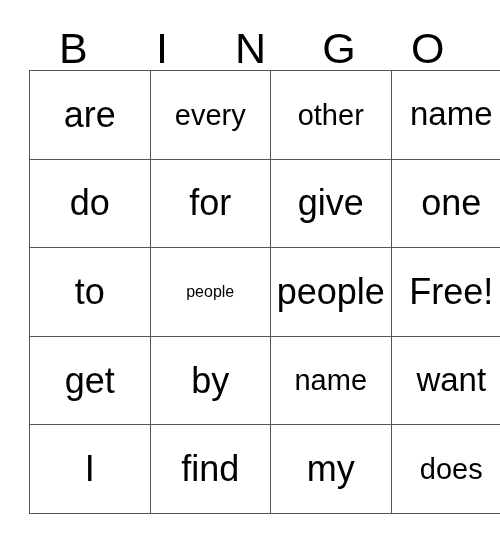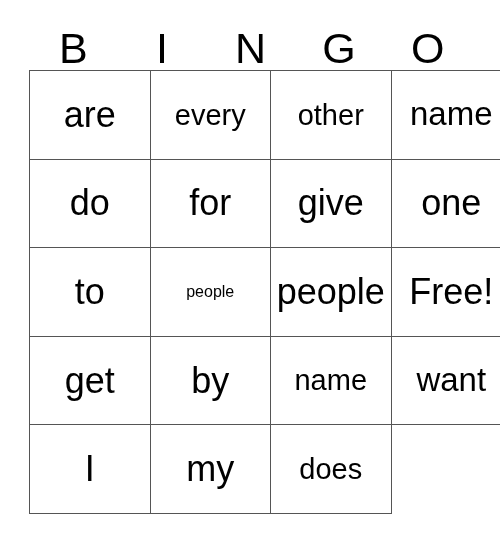--- a/index.html
+++ b/index.html
@@ -138,20 +138,23 @@
       <div class="cell size-m">
         <span class="cell-text">name</span>
       </div>
       <div class="cell size-l">
         <span class="cell-text">want</span>
       </div>
       <div class="cell size-xl">
         <span class="cell-text">I</span>
       </div>
       <div class="cell size-xl">
+        <span class="cell-text">find</span>
+      </div>
+      <div class="cell size-xl">
         <span class="cell-text">my</span>
       </div>
       <div class="cell size-m">
         <span class="cell-text">does</span>
       </div>
     </div>
 
 </div>
 
 </body></html>

